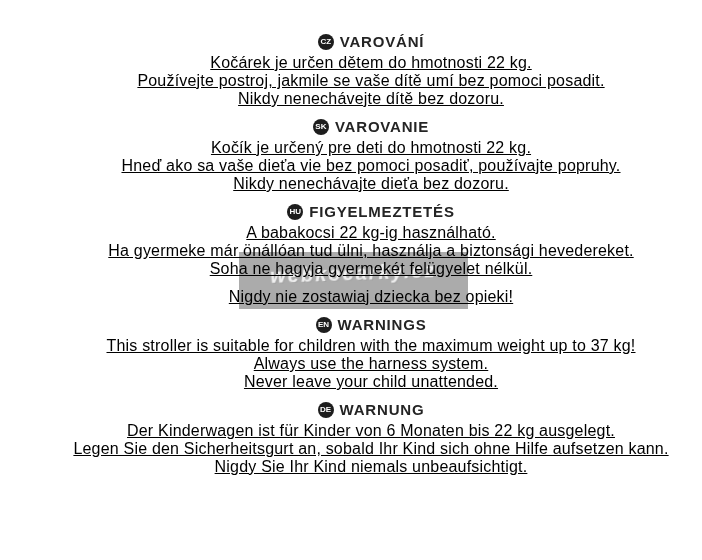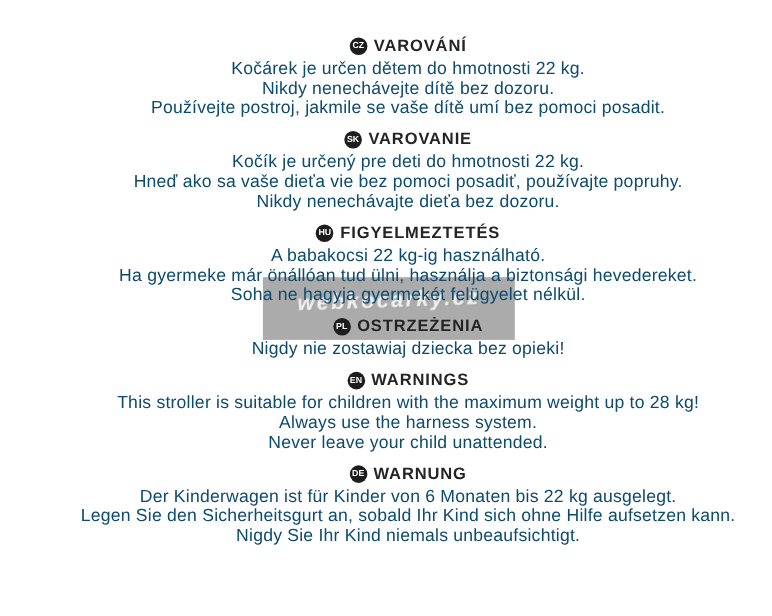--- a/index.html
+++ b/index.html
@@ -40,21 +40,22 @@
     font-size: 8px;
     font-weight: 700;
     letter-spacing: 0;
     flex: 0 0 auto;
   }
   .warn-line {
     margin: 0;
     font-size: 16px;
     line-height: 18px;
     letter-spacing: 0.2px;
-    color: #0c4a6e;
+    color: #000000;
+    text-decoration: underline;
   }
   
   .watermark-band {
     position: absolute;
     left: 239px; top: 252px;
     width: 229px; height: 57px;
     background: #ababab;
     z-index: 0;
   }
   .watermark-text {
@@ -82,22 +83,22 @@
 </div>
 
 <div class="page">
 
   <section class="warn-section">
     <h2 class="warn-heading">
       <span class="lang-badge">CZ</span>
       <span>VAROVÁNÍ</span>
     </h2>
     <p class="warn-line">Kočárek je určen dětem do hmotnosti 22 kg.</p>
+    <p class="warn-line">Používejte postroj, jakmile se vaše dítě umí bez pomoci posadit.</p>
     <p class="warn-line">Nikdy nenechávejte dítě bez dozoru.</p>
-    <p class="warn-line">Používejte postroj, jakmile se vaše dítě umí bez pomoci posadit.</p>
   </section>
 
   <section class="warn-section">
     <h2 class="warn-heading">
       <span class="lang-badge">SK</span>
       <span>VAROVANIE</span>
     </h2>
     <p class="warn-line">Kočík je určený pre deti do hmotnosti 22 kg.</p>
     <p class="warn-line">Hneď ako sa vaše dieťa vie bez pomoci posadiť, používajte popruhy.</p>
     <p class="warn-line">Nikdy nenechávajte dieťa bez dozoru.</p>
@@ -107,33 +108,29 @@
     <h2 class="warn-heading">
       <span class="lang-badge">HU</span>
       <span>FIGYELMEZTETÉS</span>
     </h2>
     <p class="warn-line">A babakocsi 22 kg-ig használható.</p>
     <p class="warn-line">Ha gyermeke már önállóan tud ülni, használja a biztonsági hevedereket.</p>
     <p class="warn-line">Soha ne hagyja gyermekét felügyelet nélkül.</p>
   </section>
 
   <section class="warn-section">
-    <h2 class="warn-heading">
-      <span class="lang-badge">PL</span>
-      <span>OSTRZEŻENIA</span>
-    </h2>
     <p class="warn-line">Nigdy nie zostawiaj dziecka bez opieki!</p>
   </section>
 
   <section class="warn-section">
     <h2 class="warn-heading">
       <span class="lang-badge">EN</span>
       <span>WARNINGS</span>
     </h2>
-    <p class="warn-line">This stroller is suitable for children with the maximum weight up to 28 kg!</p>
+    <p class="warn-line">This stroller is suitable for children with the maximum weight up to 37 kg!</p>
     <p class="warn-line">Always use the harness system.</p>
     <p class="warn-line">Never leave your child unattended.</p>
   </section>
 
   <section class="warn-section">
     <h2 class="warn-heading">
       <span class="lang-badge">DE</span>
       <span>WARNUNG</span>
     </h2>
     <p class="warn-line">Der Kinderwagen ist für Kinder von 6 Monaten bis 22 kg ausgelegt.</p>

